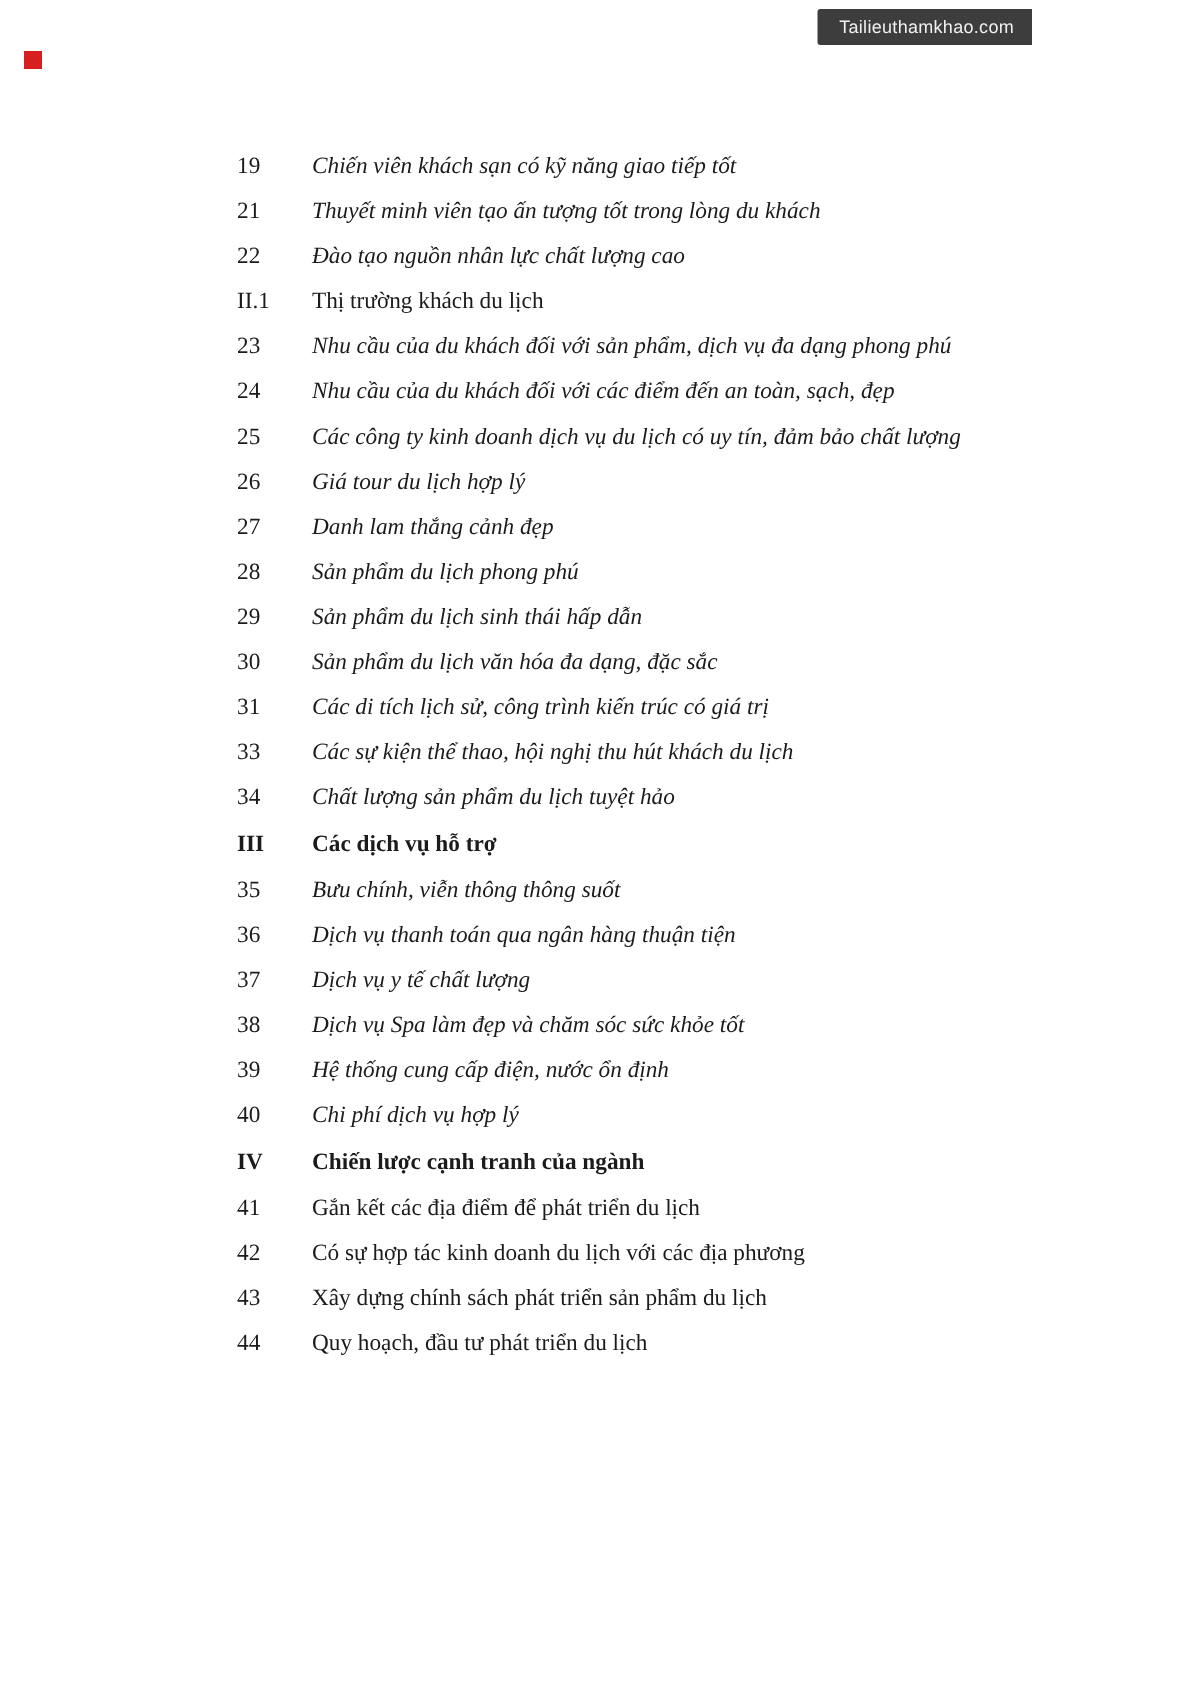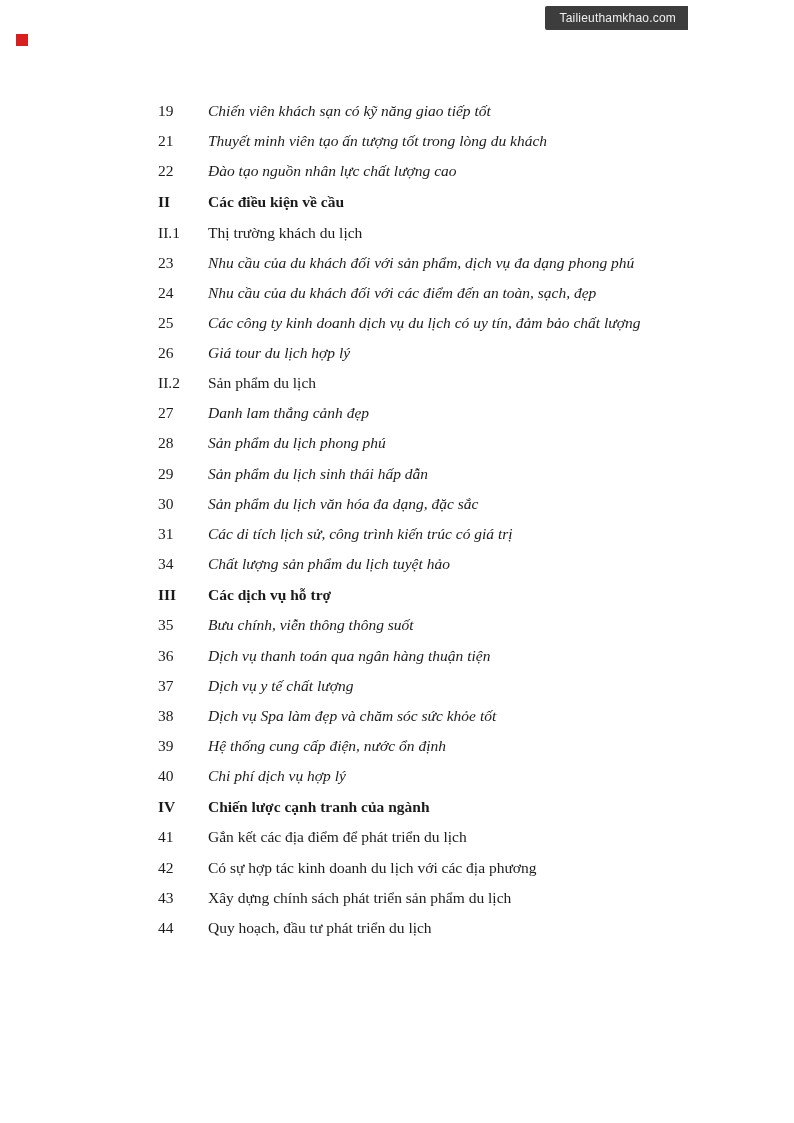--- a/index.html
+++ b/index.html
@@ -86,67 +86,63 @@
         <span class="txt">Chiến viên khách sạn có kỹ năng giao tiếp tốt</span>
       </div>
       <div class="row italic">
         <span class="num">21</span>
         <span class="txt">Thuyết minh viên tạo ấn tượng tốt trong lòng du khách</span>
       </div>
       <div class="row italic">
         <span class="num">22</span>
         <span class="txt">Đào tạo nguồn nhân lực chất lượng cao</span>
       </div>
-      <div class="row bold section">
-        <span class="num">II</span>
-        <span class="txt">Các điều kiện về cầu</span>
-      </div>
       <div class="row regular">
         <span class="num">II.1</span>
         <span class="txt">Thị trường khách du lịch</span>
       </div>
       <div class="row italic">
         <span class="num">23</span>
         <span class="txt">Nhu cầu của du khách đối với sản phẩm, dịch vụ đa dạng phong phú</span>
       </div>
       <div class="row italic">
         <span class="num">24</span>
         <span class="txt">Nhu cầu của du khách đối với các điểm đến an toàn, sạch, đẹp</span>
       </div>
       <div class="row italic">
         <span class="num">25</span>
         <span class="txt">Các công ty kinh doanh dịch vụ du lịch có uy tín, đảm bảo chất lượng</span>
       </div>
       <div class="row italic">
         <span class="num">26</span>
         <span class="txt">Giá tour du lịch hợp lý</span>
       </div>
-      <div class="row regular">
-        <span class="num">II.2</span>
-        <span class="txt">Sản phẩm du lịch</span>
-      </div>
       <div class="row italic">
         <span class="num">27</span>
         <span class="txt">Danh lam thắng cảnh đẹp</span>
       </div>
       <div class="row italic">
         <span class="num">28</span>
         <span class="txt">Sản phẩm du lịch phong phú</span>
       </div>
       <div class="row italic">
         <span class="num">29</span>
         <span class="txt">Sản phẩm du lịch sinh thái hấp dẫn</span>
       </div>
       <div class="row italic">
         <span class="num">30</span>
         <span class="txt">Sản phẩm du lịch văn hóa đa dạng, đặc sắc</span>
       </div>
       <div class="row italic">
         <span class="num">31</span>
         <span class="txt">Các di tích lịch sử, công trình kiến trúc có giá trị</span>
+      </div>
+      <div class="row italic">
+        <span class="num">33</span>
+        <span class="txt">Các sự kiện thể thao, hội nghị thu hút khách du lịch</span>
       </div>
       <div class="row italic">
         <span class="num">34</span>
         <span class="txt">Chất lượng sản phẩm du lịch tuyệt hảo</span>
       </div>
       <div class="row bold section">
         <span class="num">III</span>
         <span class="txt">Các dịch vụ hỗ trợ</span>
       </div>
       <div class="row italic">

